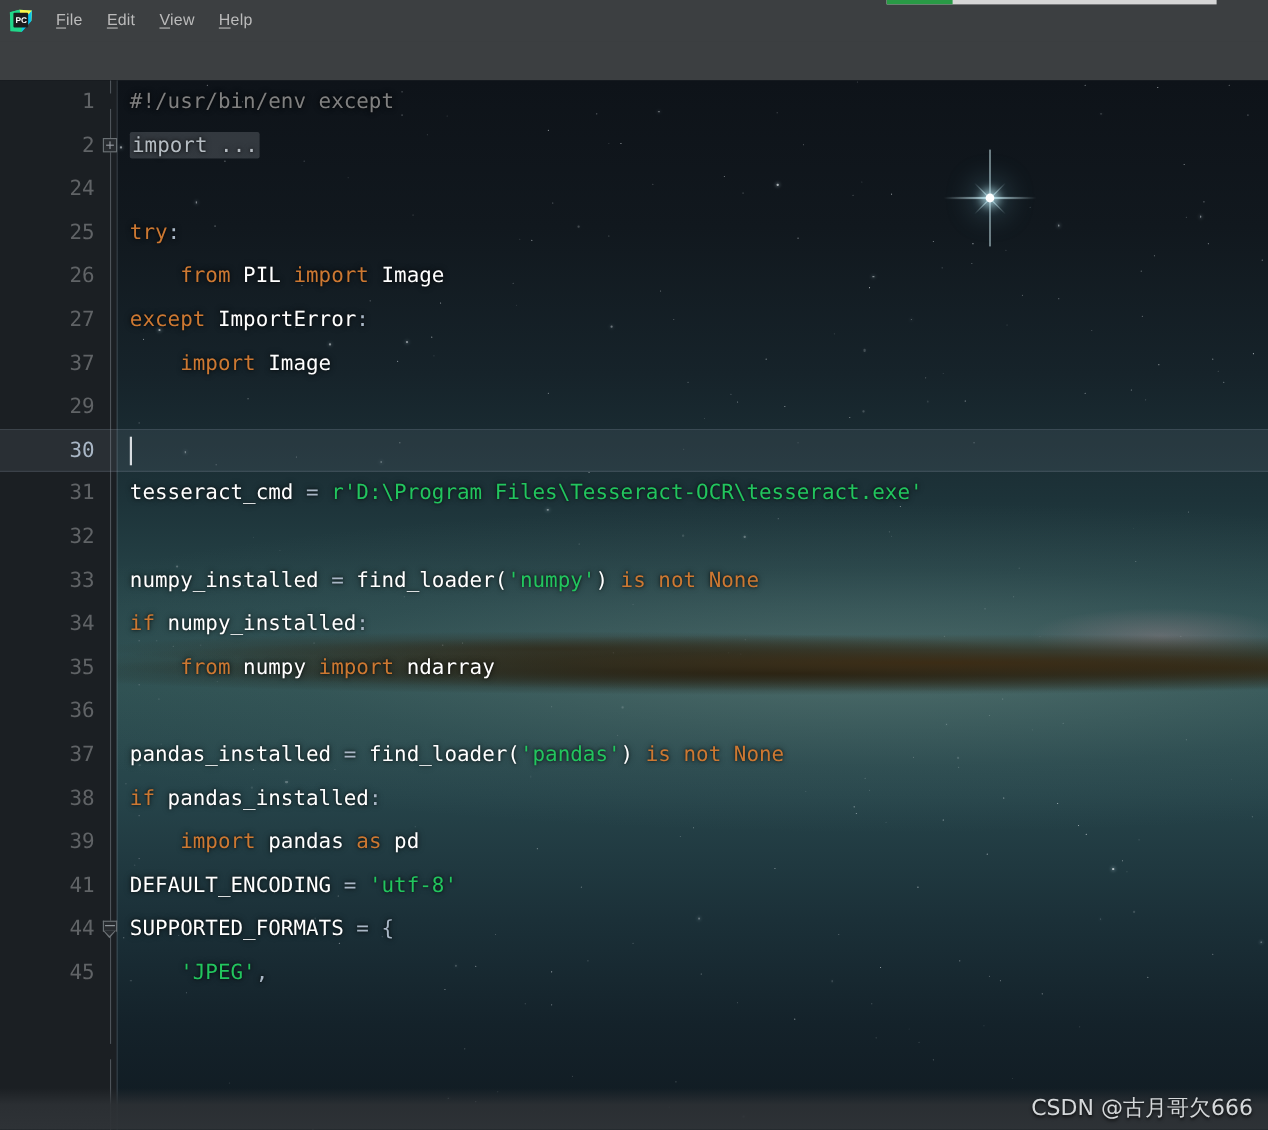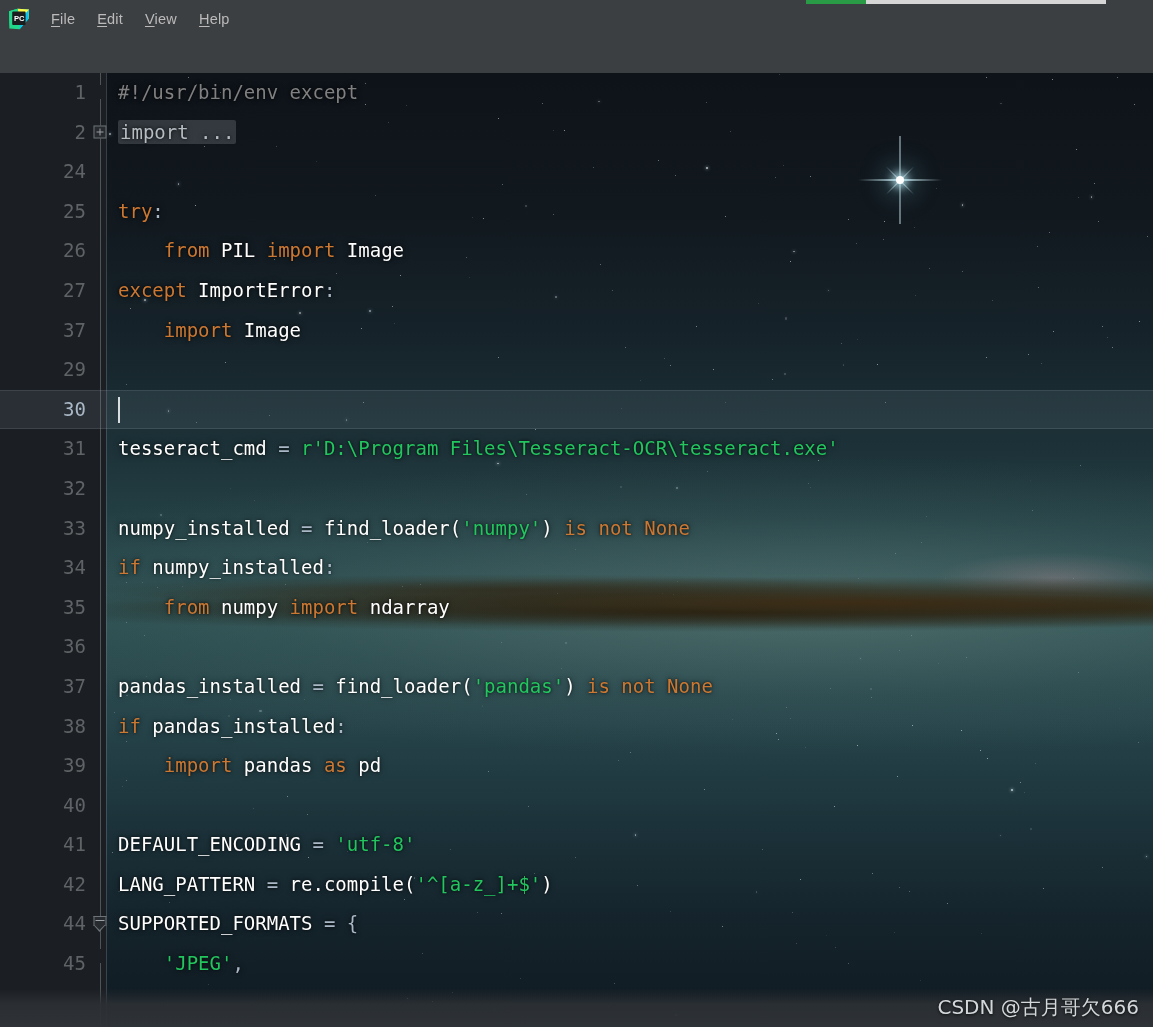--- a/index.html
+++ b/index.html
@@ -623,23 +623,21 @@
         <div class="row current"><div class="rowbg"></div><div class="lineno">30</div><div class="codetext"></div><div class="caret"></div></div>
         <div class="row"><div class="lineno">31</div><div class="codetext"><span class="pln">tesseract_cmd </span><span class="pun">= </span><span class="str">r'D:\Program Files\Tesseract-OCR\tesseract.exe'</span></div></div>
         <div class="row"><div class="lineno">32</div><div class="codetext"></div></div>
         <div class="row"><div class="lineno">33</div><div class="codetext"><span class="pln">numpy_installed </span><span class="pun">= </span><span class="pln">find_loader(</span><span class="str">'numpy'</span><span class="pln">) </span><span class="kw">is not None</span></div></div>
         <div class="row"><div class="lineno">34</div><div class="codetext"><span class="kw">if</span><span class="pln"> numpy_installed</span><span class="pun">:</span></div></div>
         <div class="row"><div class="lineno">35</div><div class="codetext"><span class="pln">    </span><span class="kw">from</span><span class="pln"> numpy </span><span class="kw">import</span><span class="pln"> ndarray</span></div></div>
         <div class="row"><div class="lineno">36</div><div class="codetext"></div></div>
         <div class="row"><div class="lineno">37</div><div class="codetext"><span class="pln">pandas_installed </span><span class="pun">= </span><span class="pln">find_loader(</span><span class="str">'pandas'</span><span class="pln">) </span><span class="kw">is not None</span></div></div>
         <div class="row"><div class="lineno">38</div><div class="codetext"><span class="kw">if</span><span class="pln"> pandas_installed</span><span class="pun">:</span></div></div>
         <div class="row"><div class="lineno">39</div><div class="codetext"><span class="pln">    </span><span class="kw">import</span><span class="pln"> pandas </span><span class="kw">as</span><span class="pln"> pd</span></div></div>
-        <div class="row"><div class="lineno">40</div><div class="codetext"></div></div>
         <div class="row"><div class="lineno">41</div><div class="codetext"><span class="pln">DEFAULT_ENCODING </span><span class="pun">= </span><span class="str">'utf-8'</span></div></div>
-        <div class="row"><div class="lineno">42</div><div class="codetext"><span class="pln">LANG_PATTERN </span><span class="pun">= </span><span class="pln">re.compile(</span><span class="str">'^[a-z_]+$'</span><span class="pln">)</span></div></div>
         <div class="row"><div class="lineno">44</div><div class="codetext"><span class="pln">SUPPORTED_FORMATS </span><span class="pun">= </span><span class="pun">{</span></div><div class="foldminus"><div class="shape"></div><div class="tip"></div><div class="tipin"></div><div class="bar"></div></div></div>
         <div class="row"><div class="lineno">45</div><div class="codetext"><span class="pln">    </span><span class="str">'JPEG'</span><span class="pun">,</span></div></div>
         <div class="indentdot" style="left: 126px; top: 509.2px;"></div>
         <div class="indentdot" style="left: 126px; top: 548.8px;"></div>
         <div class="indentdot" style="left: 126px; top: 667.6px;"></div>
         <div class="indentdot" style="left: 126px; top: 707.2px;"></div>
         <div class="indentdot" style="left: 126px; top: 311.2px;"></div>
       </div>
   <div class="foldguide" style="top: 0px; height: 12px;"></div>
       <div class="foldguide" style="top: 26px; height: 850px;"></div>

